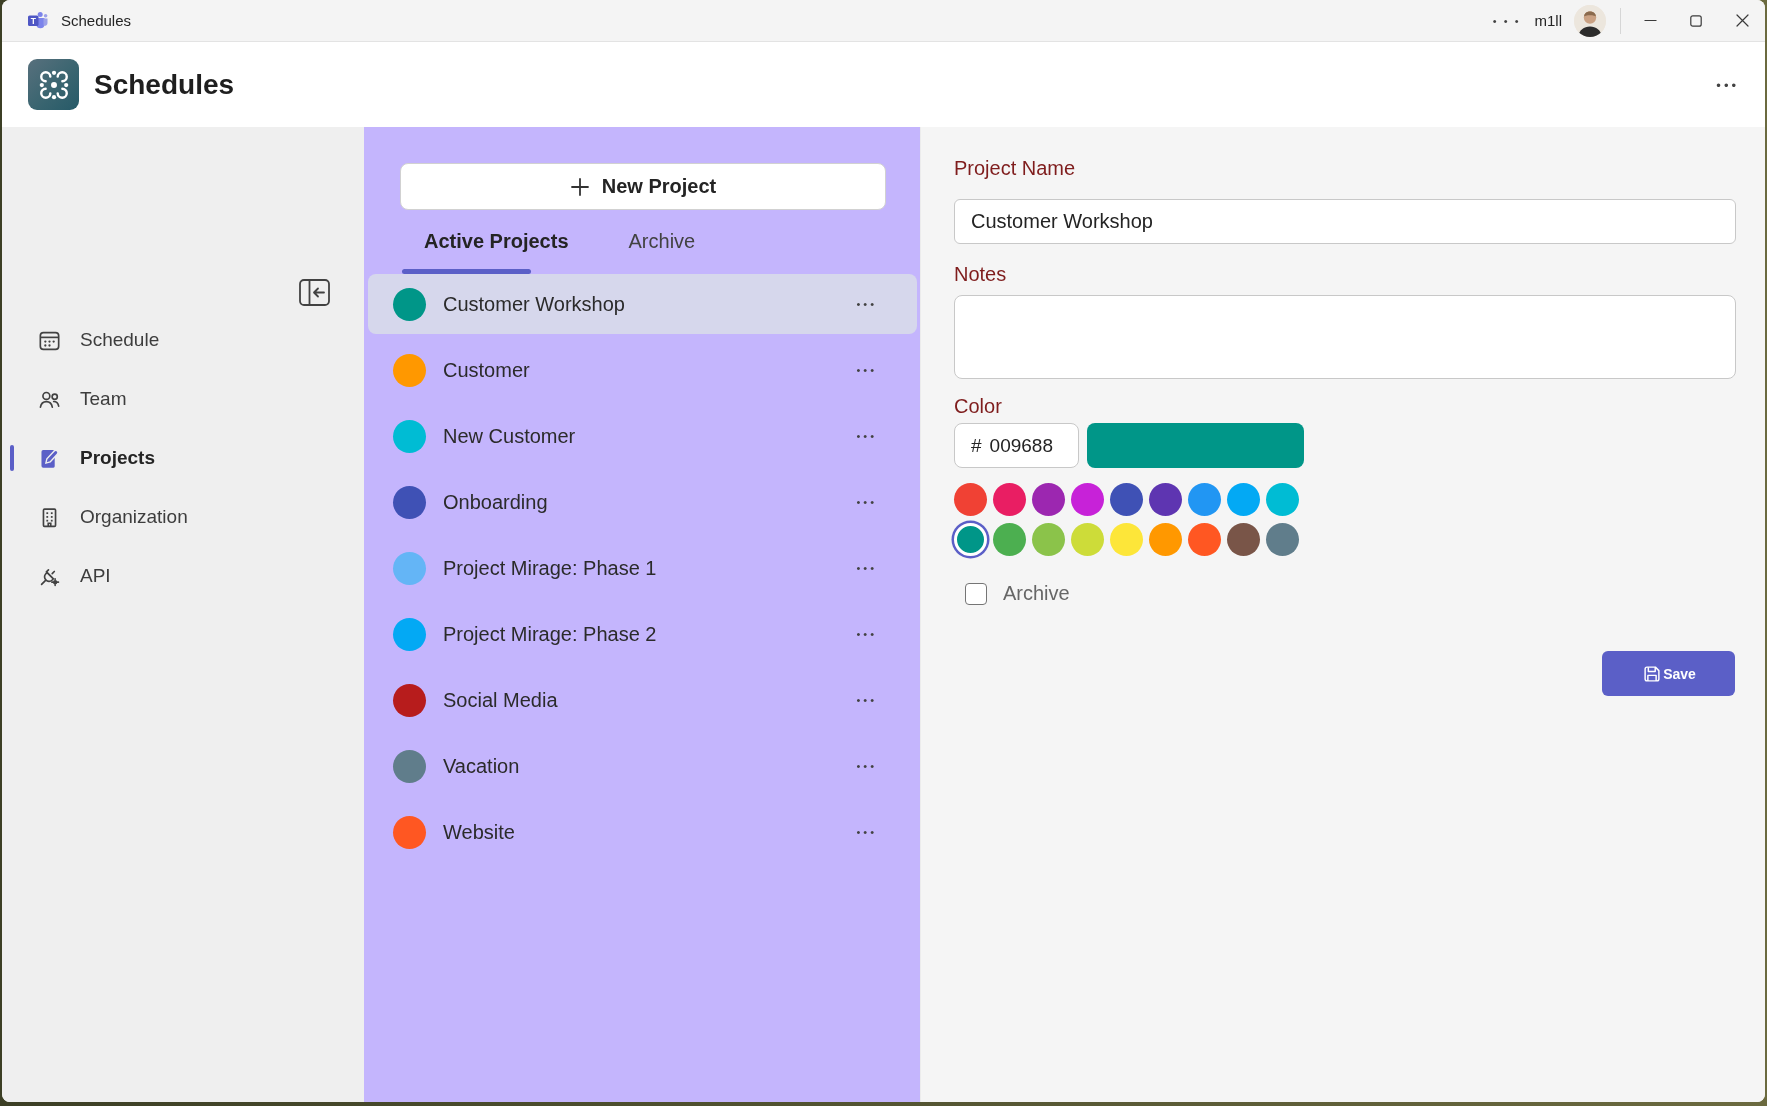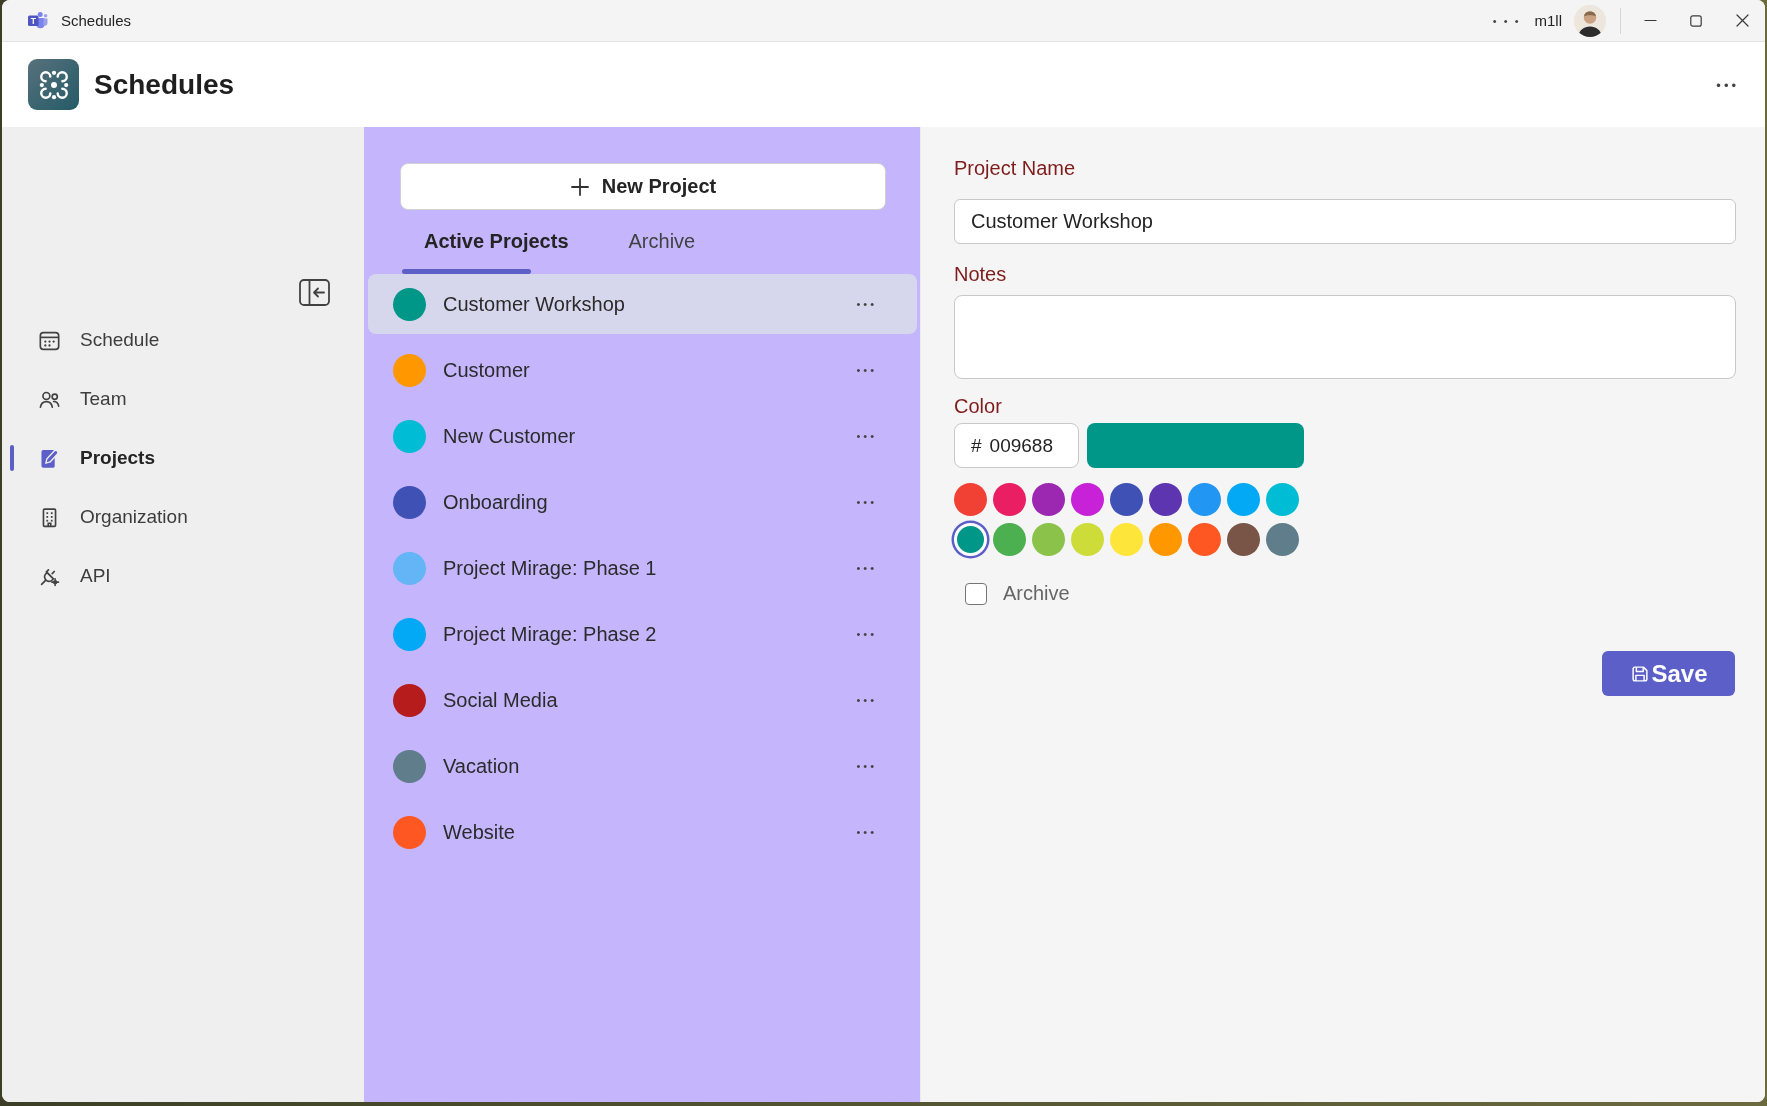--- a/index.html
+++ b/index.html
@@ -91,21 +91,21 @@
   .palrow.r1 { top:356px; } .palrow.r2 { top:396px; }
   .pcirc { width:33px; height:33px; border-radius:50%; cursor:default; }
   .pcirc.selected { border:3px solid #fff; box-shadow:0 0 0 2.5px #5b5fc7; }
   .archive-row { position:absolute; left:44px; top:455px; display:flex;
                  align-items:center; gap:16px; }
   .checkbox { width:22px; height:22px; background:#fff; border:1.5px solid #757575;
               border-radius:4px; }
   .archive-label { font-size:20px; color:#666; }
   .save-btn { position:absolute; left:681px; top:524px; width:133px; height:45px;
               background:#5b5fc7; border:none; border-radius:6px; color:#fff;
-              font-size:24px; font-weight:bold; display:flex; align-items:center;
+              font-size:14px; font-weight:bold; display:flex; align-items:center;
               justify-content:center; cursor:default;
               font-family:"Liberation Sans", sans-serif; }
   svg { display:block; }
 </style>
 </head>
 <body>
 
 <div class="desktop">
 <div class="window">
 

